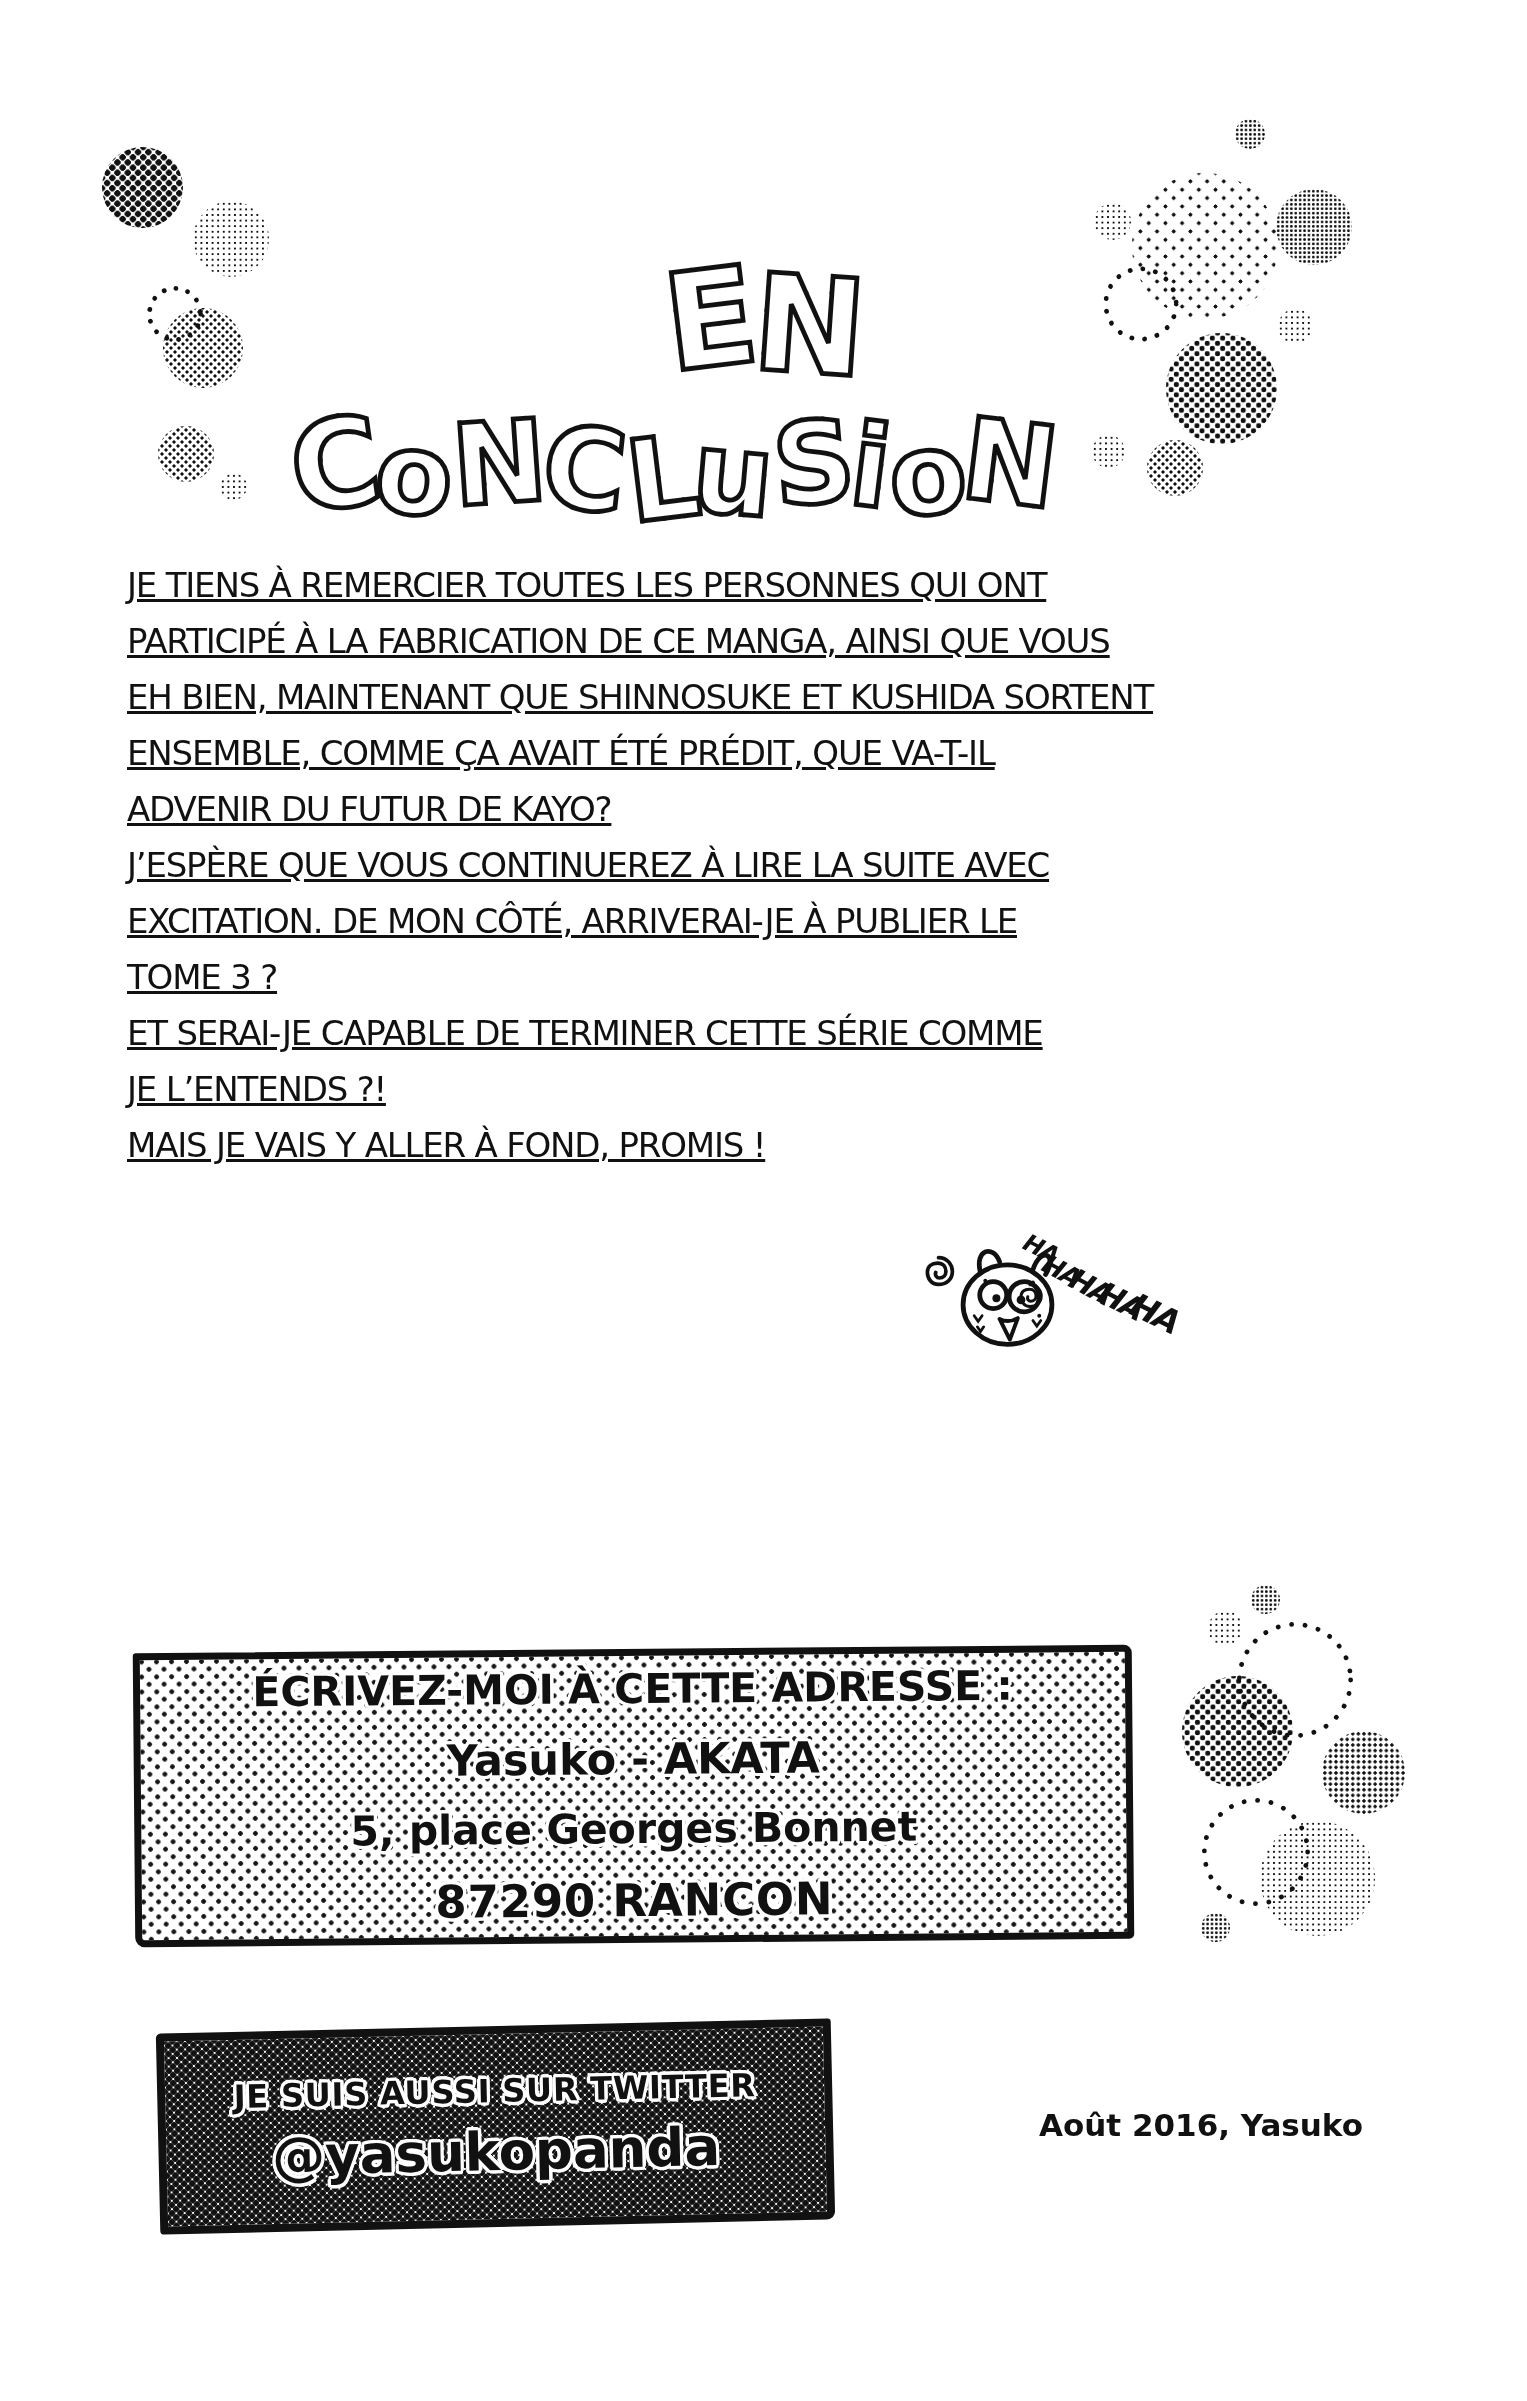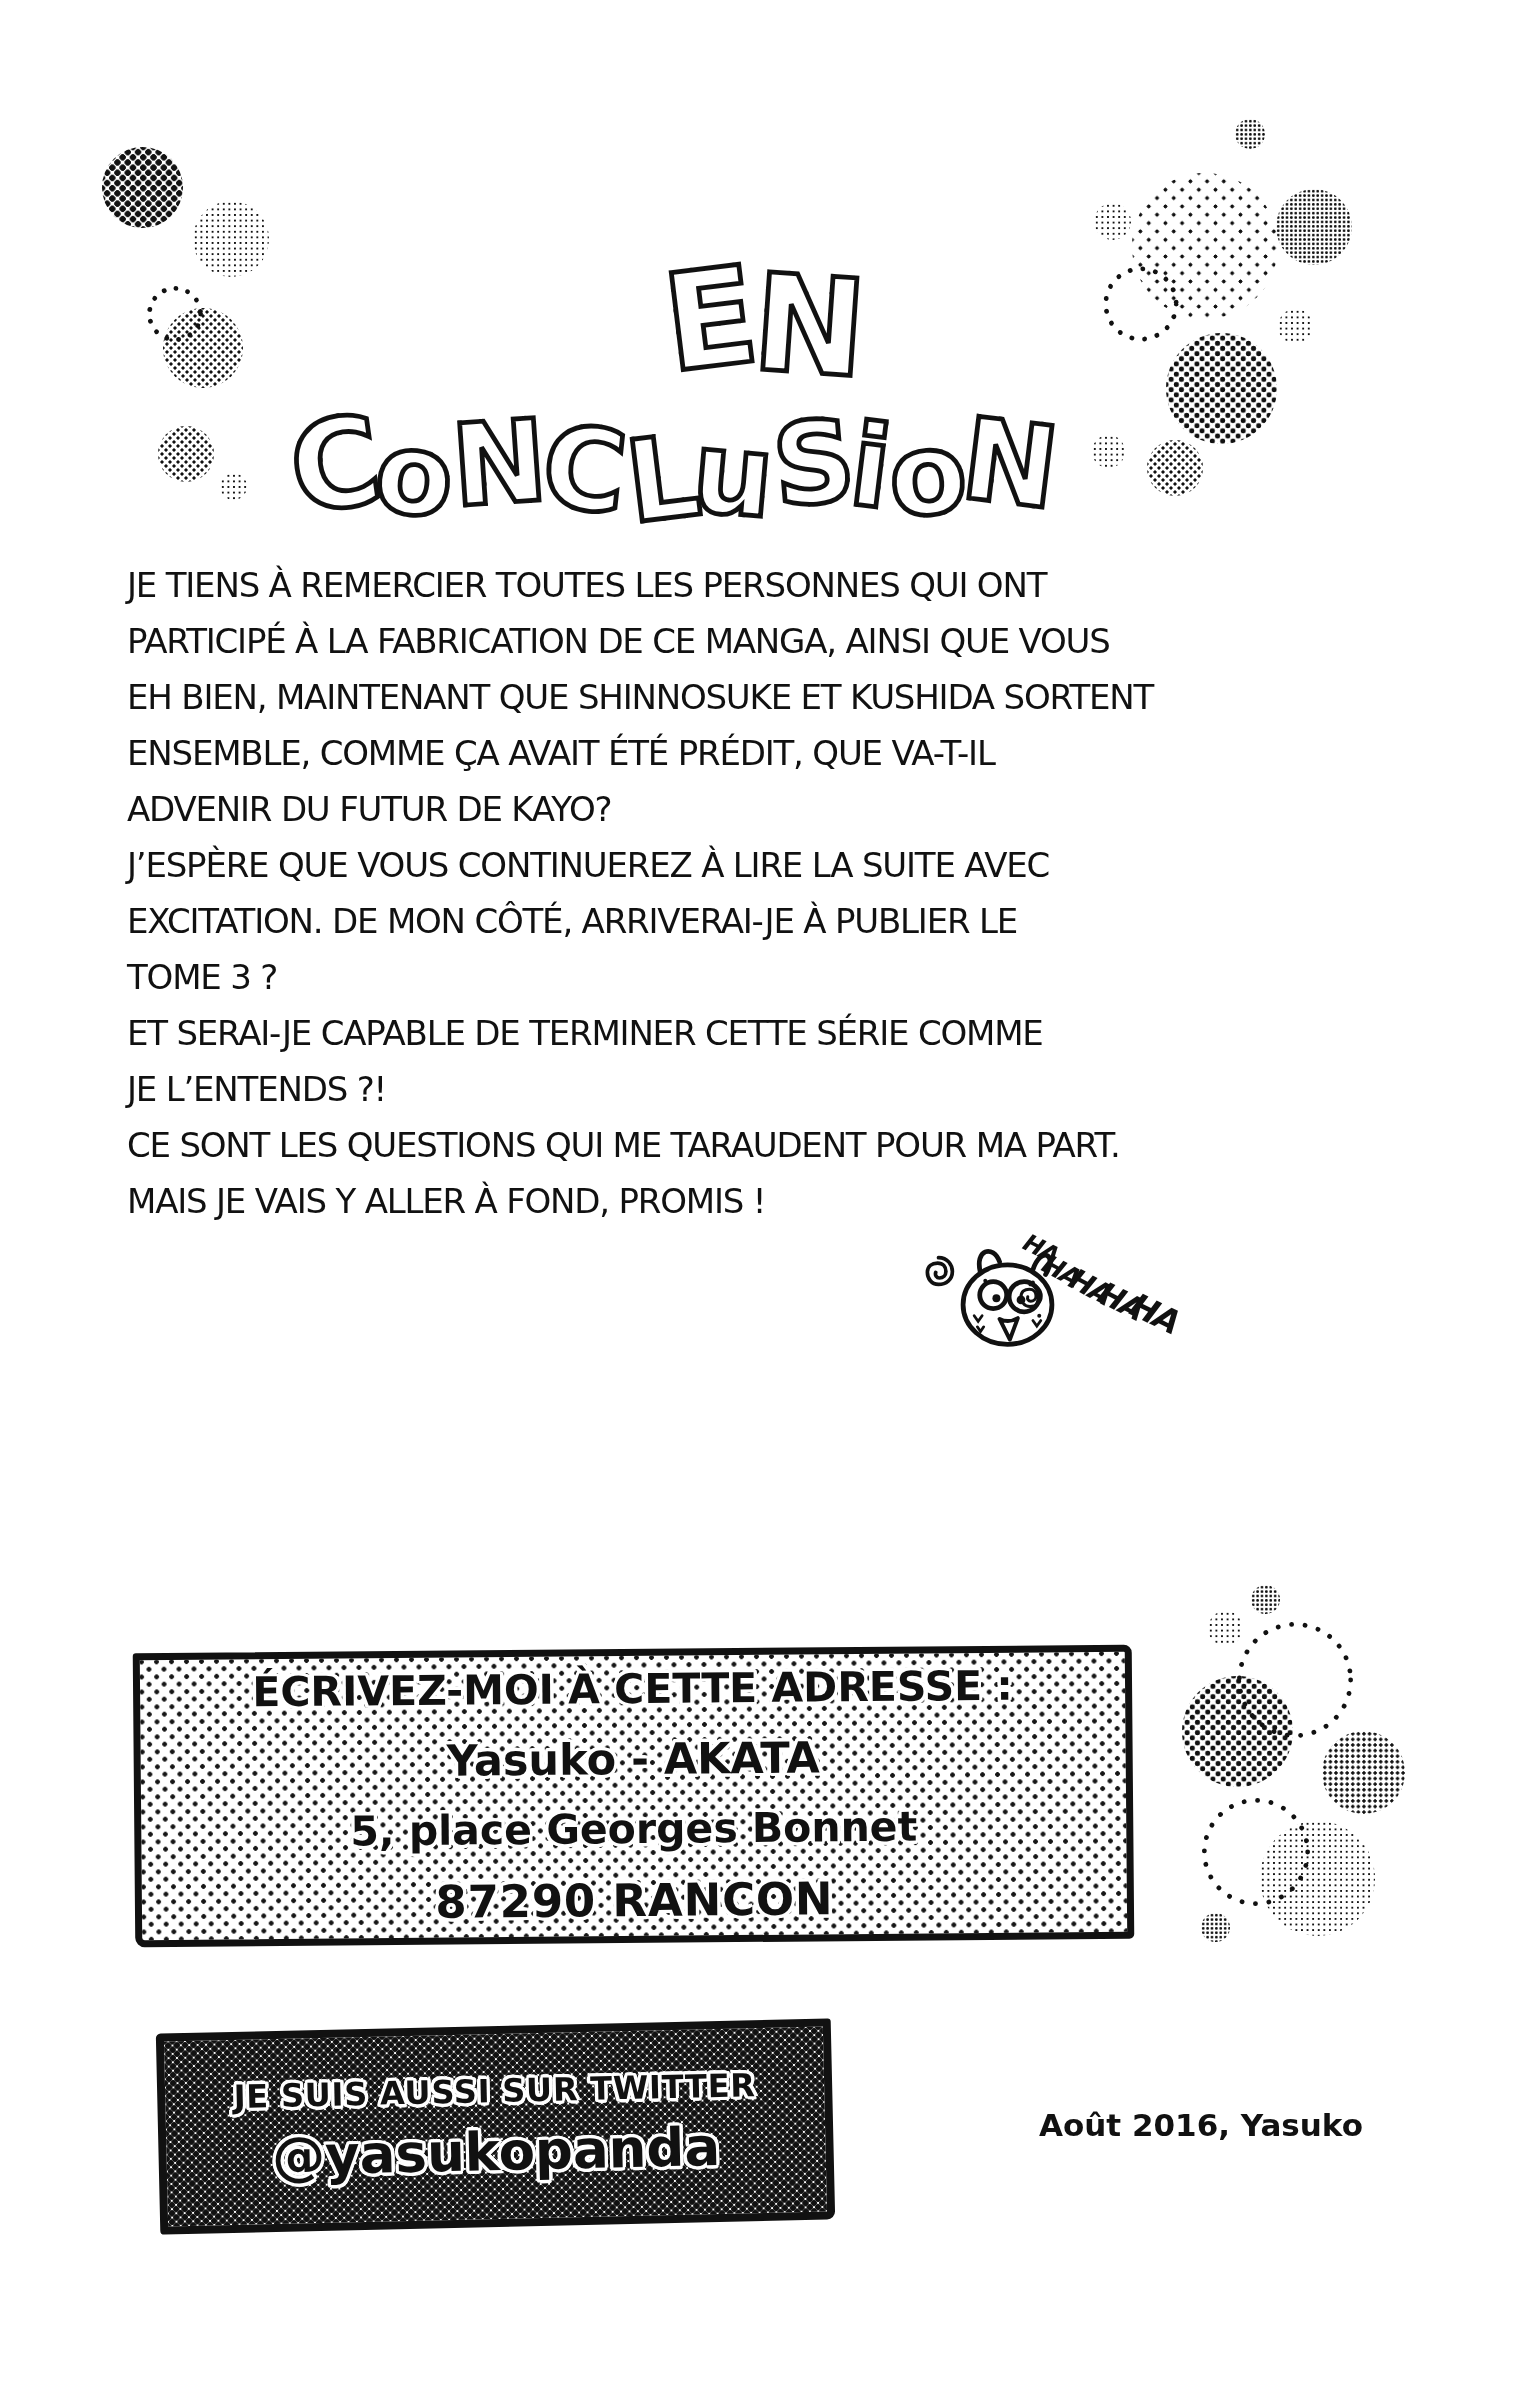--- a/index.html
+++ b/index.html
@@ -61,21 +61,21 @@
   .t-conclusion .tl:nth-child(7){transform:rotate(-5deg) translateY(1.6px);}
   .t-conclusion .tl:nth-child(8){transform:rotate(7deg) translateY(4.8px);}
   .t-conclusion .tl:nth-child(9){transform:rotate(-4deg) translateY(12.7px);}
   .t-conclusion .tl:nth-child(10){transform:rotate(7deg) translateY(1.6px);}
   
   .afterword{
     position:absolute;left:127px;top:557px;width:1305px;
     font-size:34px;line-height:56px;letter-spacing:-1.2px;
     font-weight:500;white-space:nowrap;
   }
-  .afterword .line{height:56px;}
+  .afterword .line{height:56px;text-decoration:underline;}
   
   .doodle{position:absolute;left:907px;top:1224px;width:286px;height:143px;}
   .doodle svg{position:absolute;}
   .laugh{position:absolute;font-weight:bold;font-style:italic;letter-spacing:-1.6px;white-space:nowrap;}
   .laugh.l1{left:116px;top:11px;font-size:24px;transform:rotate(27deg);}
   .laugh.l2{left:135px;top:32px;font-size:26px;transform:rotate(28deg);}
   .laugh.l3{left:162px;top:46px;font-size:29px;transform:rotate(28deg);}
   .laugh.l4{left:191px;top:59px;font-size:31px;transform:rotate(27deg);}
   .laugh.l5{left:223px;top:70px;font-size:33px;transform:rotate(26deg);}
   
@@ -167,21 +167,20 @@
     <div class="line">JE TIENS À REMERCIER TOUTES LES PERSONNES QUI ONT</div>
     <div class="line">PARTICIPÉ À LA FABRICATION DE CE MANGA, AINSI QUE VOUS</div>
     <div class="line">EH BIEN, MAINTENANT QUE SHINNOSUKE ET KUSHIDA SORTENT</div>
     <div class="line">ENSEMBLE, COMME ÇA AVAIT ÉTÉ PRÉDIT, QUE VA-T-IL</div>
     <div class="line">ADVENIR DU FUTUR DE KAYO?</div>
     <div class="line">J’ESPÈRE QUE VOUS CONTINUEREZ À LIRE LA SUITE AVEC</div>
     <div class="line">EXCITATION. DE MON CÔTÉ, ARRIVERAI-JE À PUBLIER LE</div>
     <div class="line">TOME 3 ?</div>
     <div class="line">ET SERAI-JE CAPABLE DE TERMINER CETTE SÉRIE COMME</div>
     <div class="line">JE L’ENTENDS ?!</div>
-    <div class="line">CE SONT LES QUESTIONS QUI ME TARAUDENT POUR MA PART.</div>
     <div class="line">MAIS JE VAIS Y ALLER À FOND, PROMIS !</div>
   </div>
 
   <div class="doodle">
     <svg style="left:12.7px;top:29px;" width="37" height="37" viewBox="0 0 40 40">
       <path d="M20 5 C30 5 35 13 35 20 C35 29 28 34 20 34 C12 34 8 27 8 21 C8 14 13 11 19 11 C25 11 28 15 28 20 C28 24 25 27 21 27 C18 27 16 24 17 21" fill="none" stroke="#111" stroke-width="4" stroke-linecap="round"></path>
     </svg>
     <svg style="left:37px;top:14.3px;" width="127" height="119" viewBox="0 0 160 150">
       <path d="M46 44 C38 14 62 8 70 30" fill="#fff" stroke="#111" stroke-width="6" stroke-linecap="round"></path>
       <path d="M112 40 C122 10 144 20 128 46" fill="#fff" stroke="#111" stroke-width="6" stroke-linecap="round"></path>

